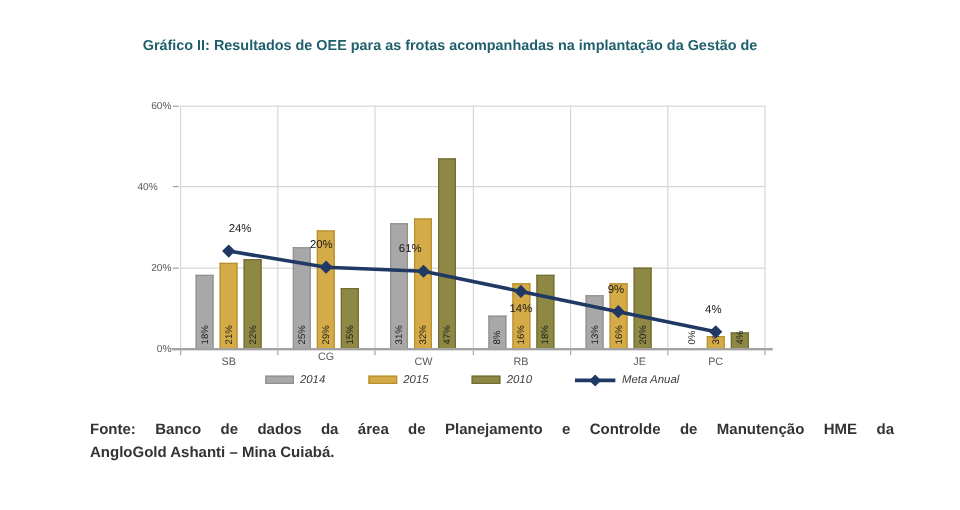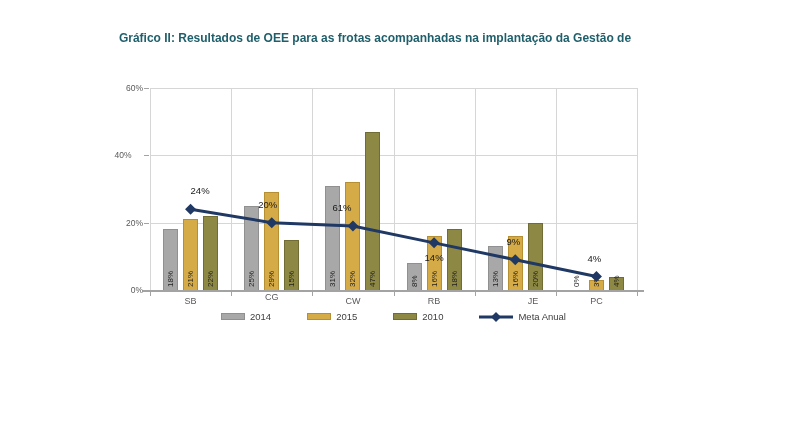--- a/index.html
+++ b/index.html
@@ -21,21 +21,21 @@
   .tick-y{position:absolute;height:1px;width:5px;background:#a3a3a3;}
   .ylab{position:absolute;width:40px;text-align:right;font-size:8.5px;color:#595959;}
   .xlab{position:absolute;width:60px;text-align:center;font-size:9px;color:#595959;}
 
   .bar{position:absolute;box-sizing:border-box;}
   .bar-label{position:absolute;font-size:8px;line-height:9px;color:#1f1f1f;
              white-space:nowrap;transform:rotate(-90deg);transform-origin:0 0;}
   .line-label{position:absolute;width:34px;text-align:center;font-size:9.5px;color:#1a1a1a;}
 
   .legend{position:absolute;left:150px;top:311px;width:487px;display:flex;
-          justify-content:center;align-items:center;gap:36px;}
+          justify-content:center;align-items:center;gap:36px;font-style:italic;}
   .legend-item{display:flex;align-items:center;gap:5px;}
   .legend-swatch{width:22px;height:5px;}
   .legend-label{font-size:9.5px;color:#404040;}
 </style>
 </head>
 <body>
 
 <div id="stage">
 
   <div class="title-block" style="color: rgb(30, 95, 107);">
@@ -142,14 +142,18 @@
     </div>
     <div class="legend-item">
       <svg id="swline" width="34" height="10">
           <line x1="0" y1="5" x2="34" y2="5" stroke="#1f3864" stroke-width="3"></line>
           <path d="M 17 0 L 22 5 L 17 10 L 12 5 Z" fill="#1f3864"></path>
         </svg>
       <span class="legend-label">Meta Anual</span>
     </div>
   </div>
 
+  <div class="footer-block">
+    <div class="footer-line1">Fonte: Banco de dados da área de Planejamento e Controlde de Manutenção HME da</div>
+    <div class="footer-line2">AngloGold Ashanti – Mina Cuiabá.</div>
+  </div>
 
 </div>
 
 </body></html>

